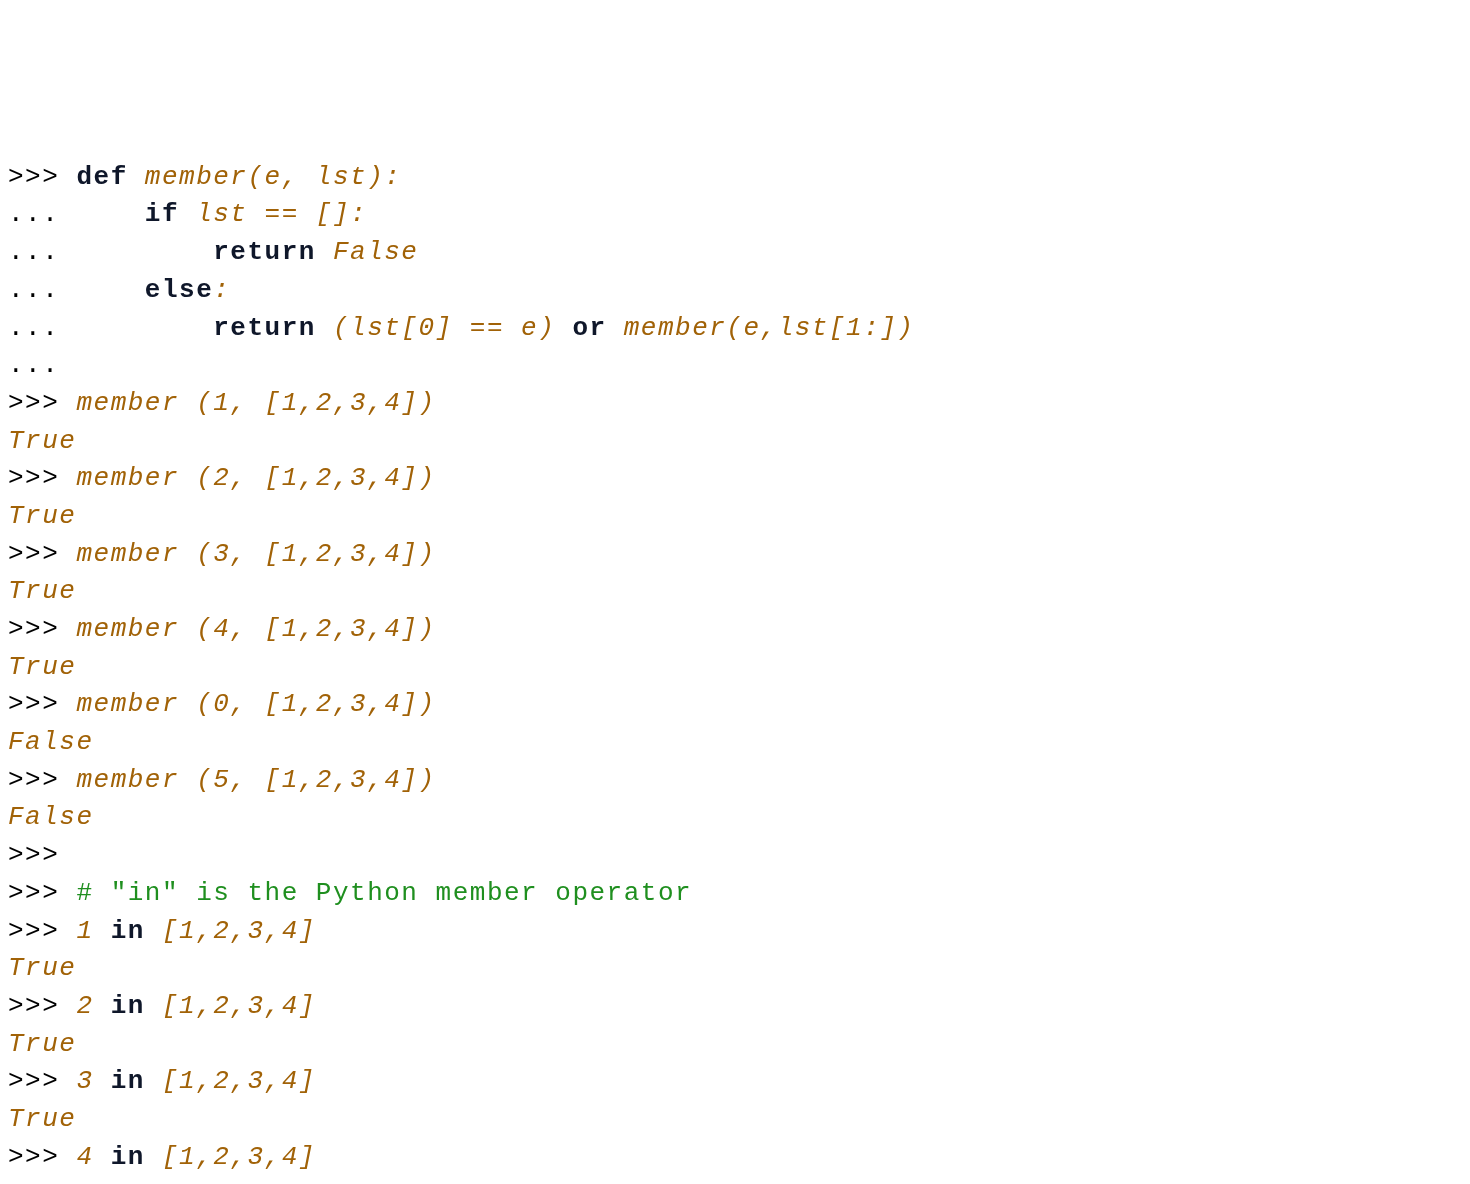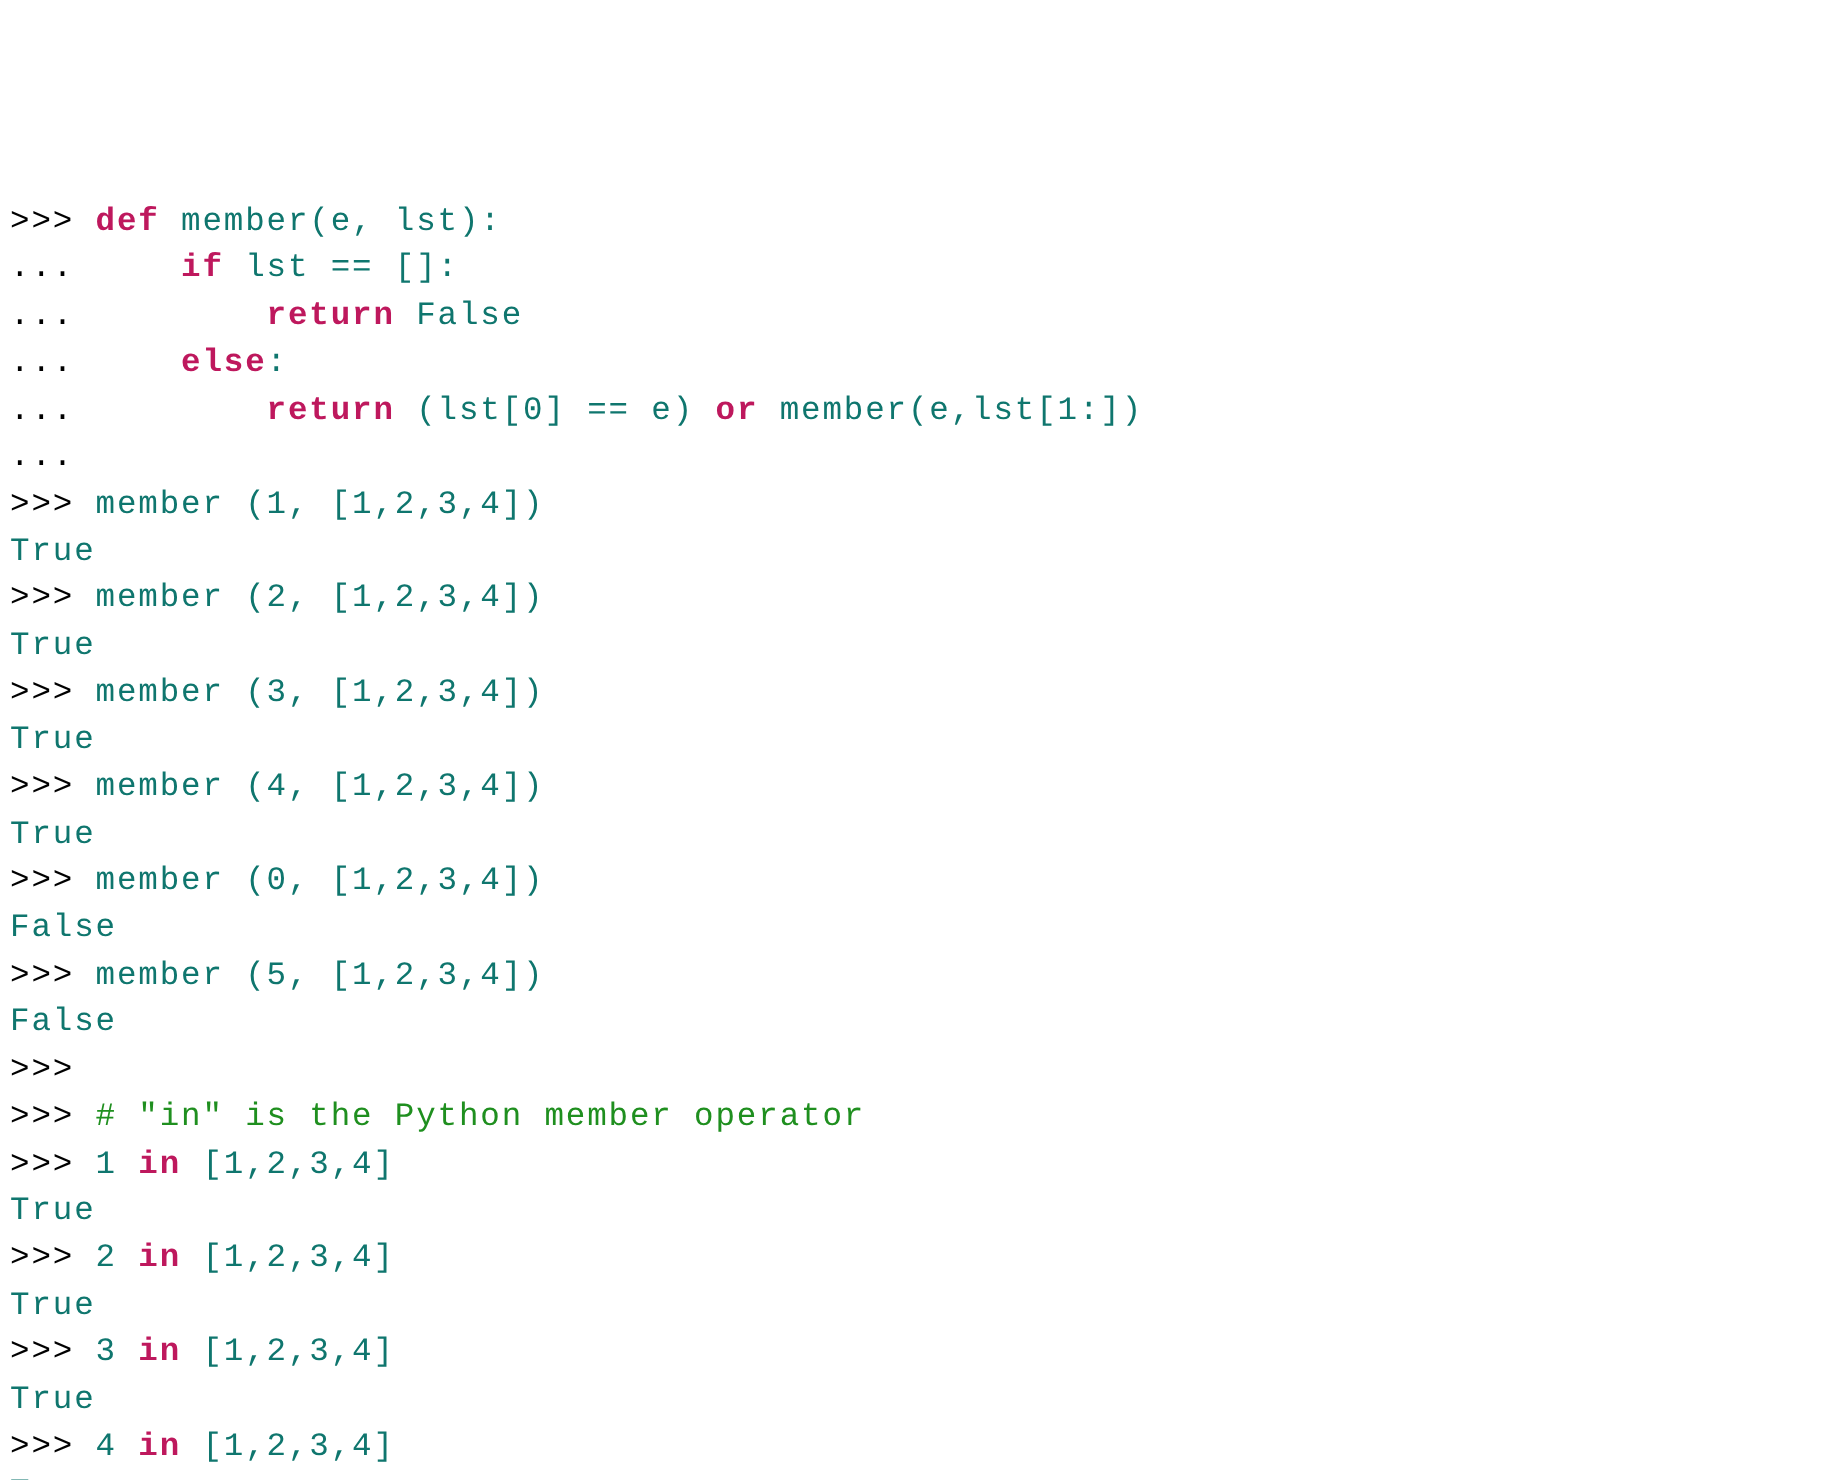--- a/index.html
+++ b/index.html
@@ -8,23 +8,23 @@
     background: #ffffff;
     font-family: "Courier New", Courier, monospace;
     font-size: 26px;
     line-height: 1.45;
     letter-spacing: 1.5px;
     color: #000000;
     white-space: pre;
   }
   .line { display: block; }
   .prompt { color: #000000; }
-  .kw { color: #be185d; font-weight: bold; }
+  .kw { color: #0f172a; font-weight: bold; }
   .comment { color: #1f8f1f; }
-  .plain { color: #0f766e; }
+  .plain { color: #a16207; font-style: italic; }
 </style>
 </head>
 <body>
 
 
 
 <div id="code-block"><div class="line"><span class="prompt">&gt;&gt;&gt; </span><span class="kw">def</span><span class="plain"> member(e, lst):</span></div><div class="line"><span class="prompt">...     </span><span class="kw">if</span><span class="plain"> lst == []:</span></div><div class="line"><span class="prompt">...         </span><span class="kw">return</span><span class="plain"> False</span></div><div class="line"><span class="prompt">...     </span><span class="kw">else</span><span class="plain">:</span></div><div class="line"><span class="prompt">...         </span><span class="kw">return</span><span class="plain"> (lst[0] == e) </span><span class="kw">or</span><span class="plain"> member(e,lst[1:])</span></div><div class="line"><span class="prompt">...</span></div><div class="line"><span class="prompt">&gt;&gt;&gt; </span><span class="plain">member (1, [1,2,3,4])</span></div><div class="line"><span class="plain">True</span></div><div class="line"><span class="prompt">&gt;&gt;&gt; </span><span class="plain">member (2, [1,2,3,4])</span></div><div class="line"><span class="plain">True</span></div><div class="line"><span class="prompt">&gt;&gt;&gt; </span><span class="plain">member (3, [1,2,3,4])</span></div><div class="line"><span class="plain">True</span></div><div class="line"><span class="prompt">&gt;&gt;&gt; </span><span class="plain">member (4, [1,2,3,4])</span></div><div class="line"><span class="plain">True</span></div><div class="line"><span class="prompt">&gt;&gt;&gt; </span><span class="plain">member (0, [1,2,3,4])</span></div><div class="line"><span class="plain">False</span></div><div class="line"><span class="prompt">&gt;&gt;&gt; </span><span class="plain">member (5, [1,2,3,4])</span></div><div class="line"><span class="plain">False</span></div><div class="line"><span class="prompt">&gt;&gt;&gt;</span></div><div class="line"><span class="prompt">&gt;&gt;&gt; </span><span class="comment"># "in" is the Python member operator</span></div><div class="line"><span class="prompt">&gt;&gt;&gt; </span><span class="plain">1 </span><span class="kw">in</span><span class="plain"> [1,2,3,4]</span></div><div class="line"><span class="plain">True</span></div><div class="line"><span class="prompt">&gt;&gt;&gt; </span><span class="plain">2 </span><span class="kw">in</span><span class="plain"> [1,2,3,4]</span></div><div class="line"><span class="plain">True</span></div><div class="line"><span class="prompt">&gt;&gt;&gt; </span><span class="plain">3 </span><span class="kw">in</span><span class="plain"> [1,2,3,4]</span></div><div class="line"><span class="plain">True</span></div><div class="line"><span class="prompt">&gt;&gt;&gt; </span><span class="plain">4 </span><span class="kw">in</span><span class="plain"> [1,2,3,4]</span></div><div class="line"><span class="plain">True</span></div></div>
 
 
 

